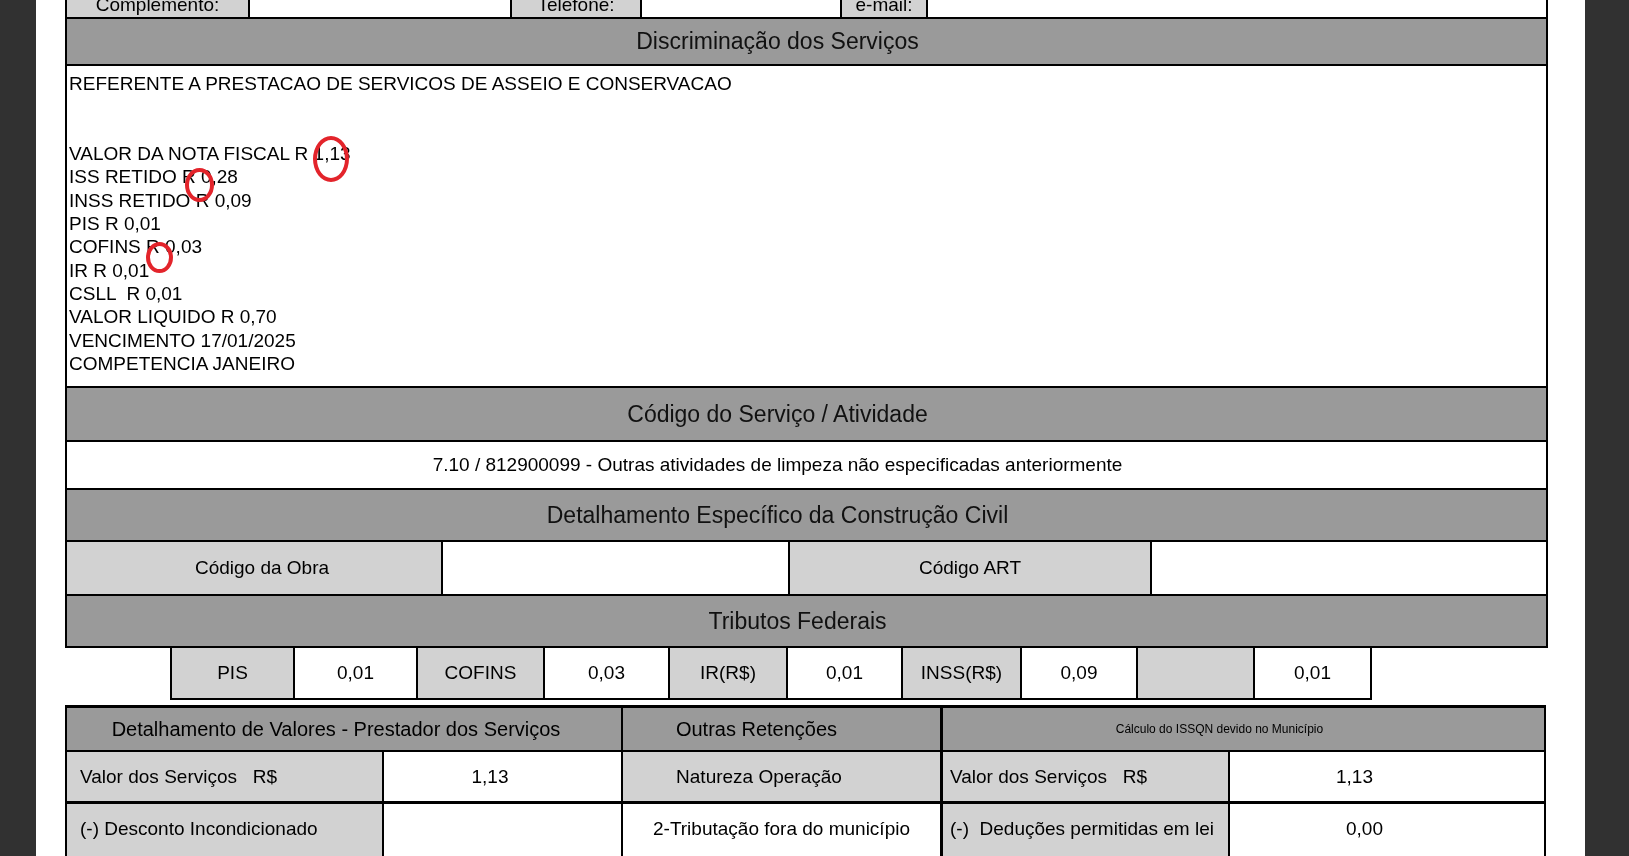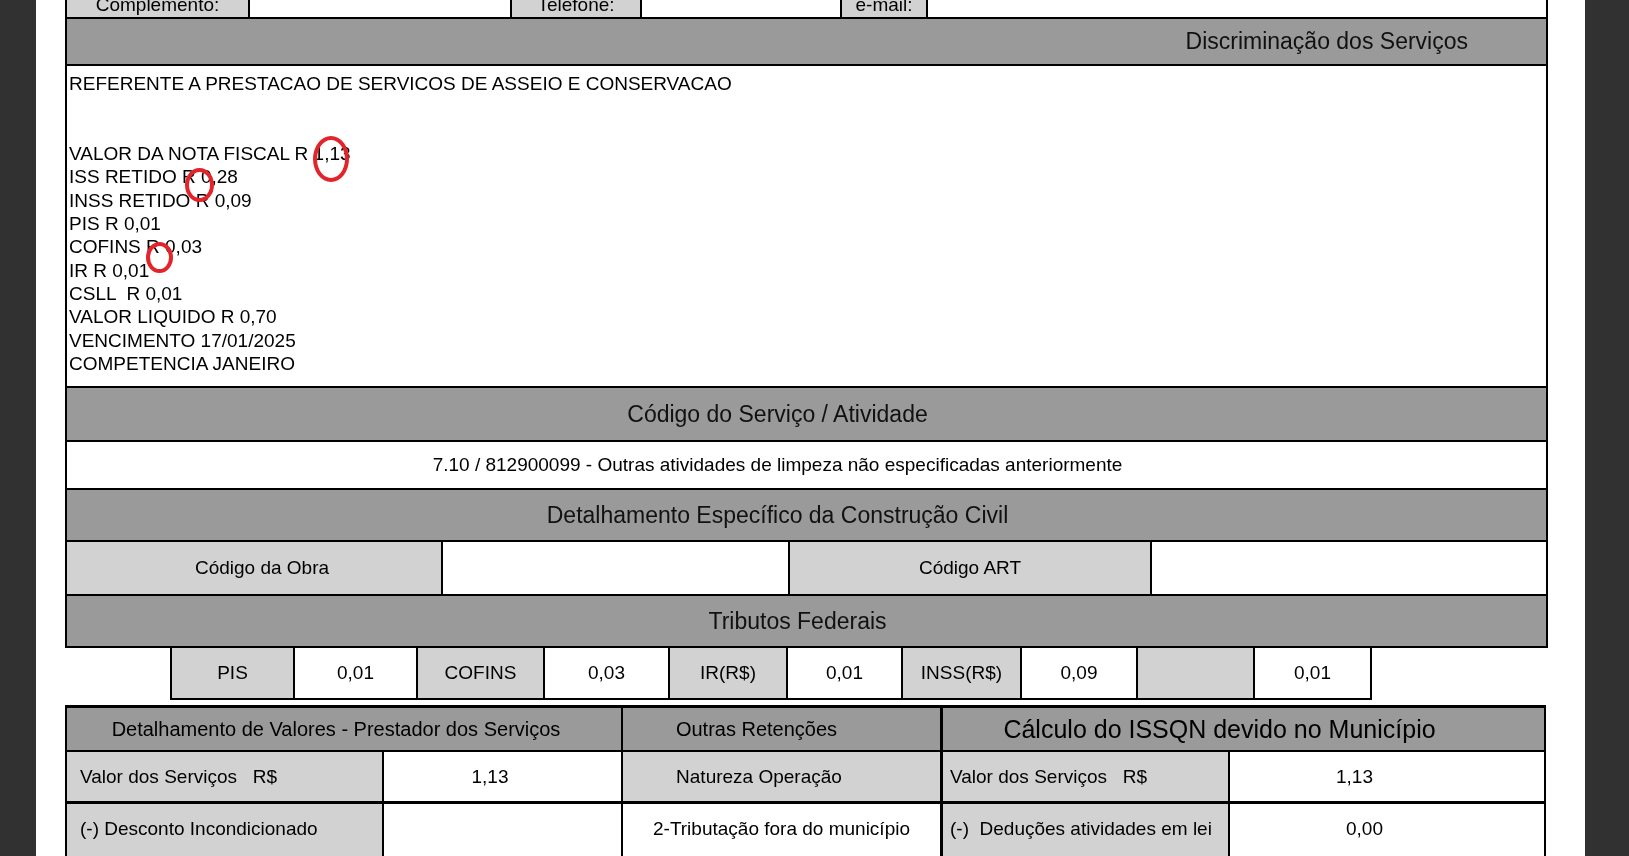--- a/index.html
+++ b/index.html
@@ -43,21 +43,21 @@
 <div class="abs ln" style="left:65px;top:17px;width:1483px;height:2px;"></div>
 <div class="abs ln" style="left:65px;top:64px;width:1483px;height:2px;"></div>
 <div class="abs ln" style="left:65px;top:386px;width:1483px;height:2px;"></div>
 <div class="abs ln" style="left:65px;top:440px;width:1483px;height:2px;"></div>
 <div class="abs ln" style="left:65px;top:488px;width:1483px;height:2px;"></div>
 <div class="abs ln" style="left:65px;top:540px;width:1483px;height:2px;"></div>
 <div class="abs ln" style="left:65px;top:594px;width:1483px;height:2px;"></div>
 <div class="abs ln" style="left:65px;top:646px;width:1483px;height:2px;"></div>
 
 <div class="abs band" style="left:67px;top:19px;width:1479px;height:45px;"></div>
-<div class="abs ctr band-title" style="left:67px;top:19px;width:1479px;height:45px;line-height:45px;padding-right:78px;text-align:right;">Discriminação dos Serviços</div>
+<div class="abs ctr band-title" style="left:67px;top:19px;width:1479px;height:45px;line-height:45px;padding-right:58px;">Discriminação dos Serviços</div>
 
 <div class="abs txt" style="left:69px;top:72px;line-height:23.35px;">REFERENTE A PRESTACAO DE SERVICOS DE ASSEIO E CONSERVACAO
 
 
 VALOR DA NOTA FISCAL R 1,13
 ISS RETIDO R 0,28
 INSS RETIDO R 0,09
 PIS R 0,01
 COFINS R 0,03
 IR R 0,01
@@ -118,36 +118,36 @@
 <div class="abs ln" style="left:1136px;top:648px;width:2px;height:52px;"></div>
 <div class="abs ln" style="left:1253px;top:648px;width:2px;height:52px;"></div>
 <div class="abs ln" style="left:1370px;top:648px;width:2px;height:52px;"></div>
 <div class="abs ln" style="left:170px;top:698px;width:1202px;height:2px;"></div>
 
 <div class="abs band" style="left:67px;top:708px;width:554px;height:42px;"></div>
 <div class="abs band" style="left:623px;top:708px;width:317px;height:42px;"></div>
 <div class="abs band" style="left:943px;top:708px;width:601px;height:42px;"></div>
 <div class="abs ctr" style="left:67px;top:708px;width:554px;height:49px;line-height:42px;font-size:20px;padding-right:16px;">Detalhamento de Valores - Prestador dos Serviços</div>
 <div class="abs ctr" style="left:623px;top:708px;width:317px;height:42px;line-height:42px;font-size:20px;padding-right:50px;">Outras Retenções</div>
-<div class="abs ctr" style="left:943px;top:708px;width:601px;height:42px;line-height:42px;font-size:25px;padding-right:48px;border-radius:10px;">Cálculo do ISSQN devido no Município</div>
+<div class="abs ctr" style="left:943px;top:708px;width:601px;height:42px;line-height:42px;font-size:12px;padding-right:48px;border-radius:10px;">Cálculo do ISSQN devido no Município</div>
 
 <div class="abs lt" style="left:67px;top:752px;width:315px;height:49px;"></div>
 <div class="abs lt" style="left:623px;top:752px;width:317px;height:49px;"></div>
 <div class="abs lt" style="left:943px;top:752px;width:285px;height:49px;"></div>
 <div class="abs txt" style="left:80px;top:752px;height:49px;line-height:49px;">Valor dos Serviços   R$</div>
 <div class="abs ctr" style="left:384px;top:752px;width:237px;height:49px;line-height:49px;font-size:19px;padding-right:25px;">1,13</div>
 <div class="abs ctr" style="left:623px;top:752px;width:317px;height:49px;line-height:49px;font-size:19px;padding-right:45px;">Natureza Operação</div>
 <div class="abs txt" style="left:950px;top:752px;height:49px;line-height:49px;">Valor dos Serviços   R$</div>
 <div class="abs ctr" style="left:1230px;top:752px;width:314px;height:49px;line-height:49px;font-size:19px;padding-right:65px;">1,13</div>
 
 <div class="abs lt" style="left:67px;top:804px;width:315px;height:52px;"></div>
 <div class="abs lt" style="left:943px;top:804px;width:285px;height:52px;"></div>
 <div class="abs txt" style="left:80px;top:804px;height:49px;line-height:49px;">(-) Desconto Incondicionado</div>
 <div class="abs ctr" style="left:623px;top:804px;width:317px;height:49px;line-height:49px;font-size:19px;">2-Tributação fora do município</div>
-<div class="abs txt" style="left:950px;top:804px;height:49px;line-height:49px;">(-)  Deduções atividades em lei</div>
+<div class="abs txt" style="left:950px;top:804px;height:49px;line-height:49px;">(-)  Deduções permitidas em lei</div>
 <div class="abs ctr" style="left:1230px;top:804px;width:360px;height:49px;line-height:49px;font-size:19px;padding-right:91px;">0,00</div>
 
 <div class="abs ln" style="left:65px;top:705px;width:1481px;height:3px;"></div>
 <div class="abs ln" style="left:65px;top:750px;width:1481px;height:2px;"></div>
 <div class="abs ln" style="left:65px;top:801px;width:1481px;height:3px;"></div>
 <div class="abs ln" style="left:65px;top:705px;width:2px;height:151px;"></div>
 <div class="abs ln" style="left:621px;top:705px;width:2px;height:151px;"></div>
 <div class="abs ln" style="left:940px;top:705px;width:3px;height:151px;"></div>
 <div class="abs ln" style="left:1544px;top:705px;width:2px;height:151px;"></div>
 <div class="abs ln" style="left:382px;top:752px;width:2px;height:104px;"></div>

